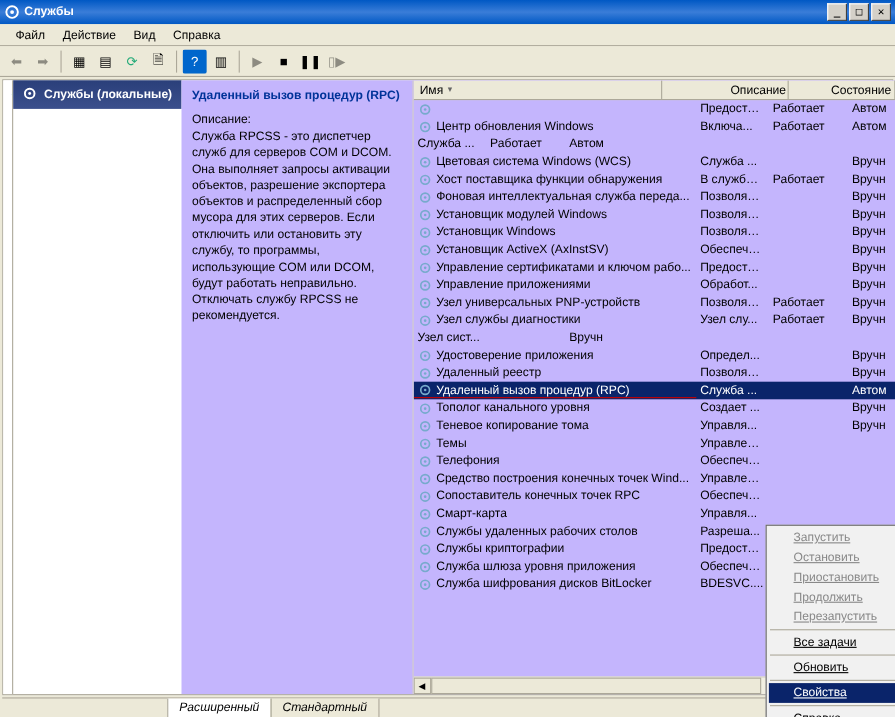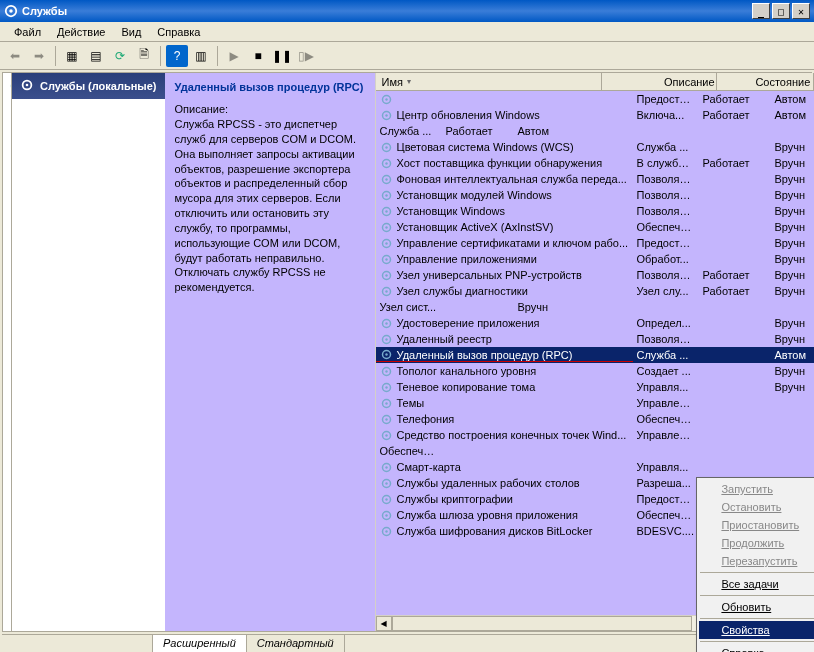--- a/index.html
+++ b/index.html
@@ -437,20 +437,29 @@
                     <circle cx="6.5" cy="6.5" r="1.2" fill="#7ac"></circle>
                   </svg>
                 </span>
                 <span>Средство построения конечных точек Wind...</span>
               </div>
               <div class="cell cell-desc">Управлен...</div>
               <div class="cell cell-state"></div>
               <div class="cell cell-type"></div>
             </div>
             <div class="list-row">
+              <div class="cell cell-name">
+                <span class="gear-sm">
+                  <svg viewBox="0 0 13 13" width="13" height="13">
+                    <circle cx="6.5" cy="6.5" r="4" fill="none" stroke="#7ac" stroke-width="1.5"></circle>
+                    <circle cx="6.5" cy="6.5" r="1.2" fill="#7ac"></circle>
+                  </svg>
+                </span>
+                <span>Сопоставитель конечных точек RPC</span>
+              </div>
               <div class="cell cell-desc">Обеспечи...</div>
               <div class="cell cell-state"></div>
               <div class="cell cell-type"></div>
             </div>
             <div class="list-row">
               <div class="cell cell-name">
                 <span class="gear-sm">
                   <svg viewBox="0 0 13 13" width="13" height="13">
                     <circle cx="6.5" cy="6.5" r="4" fill="none" stroke="#7ac" stroke-width="1.5"></circle>
                     <circle cx="6.5" cy="6.5" r="1.2" fill="#7ac"></circle>

